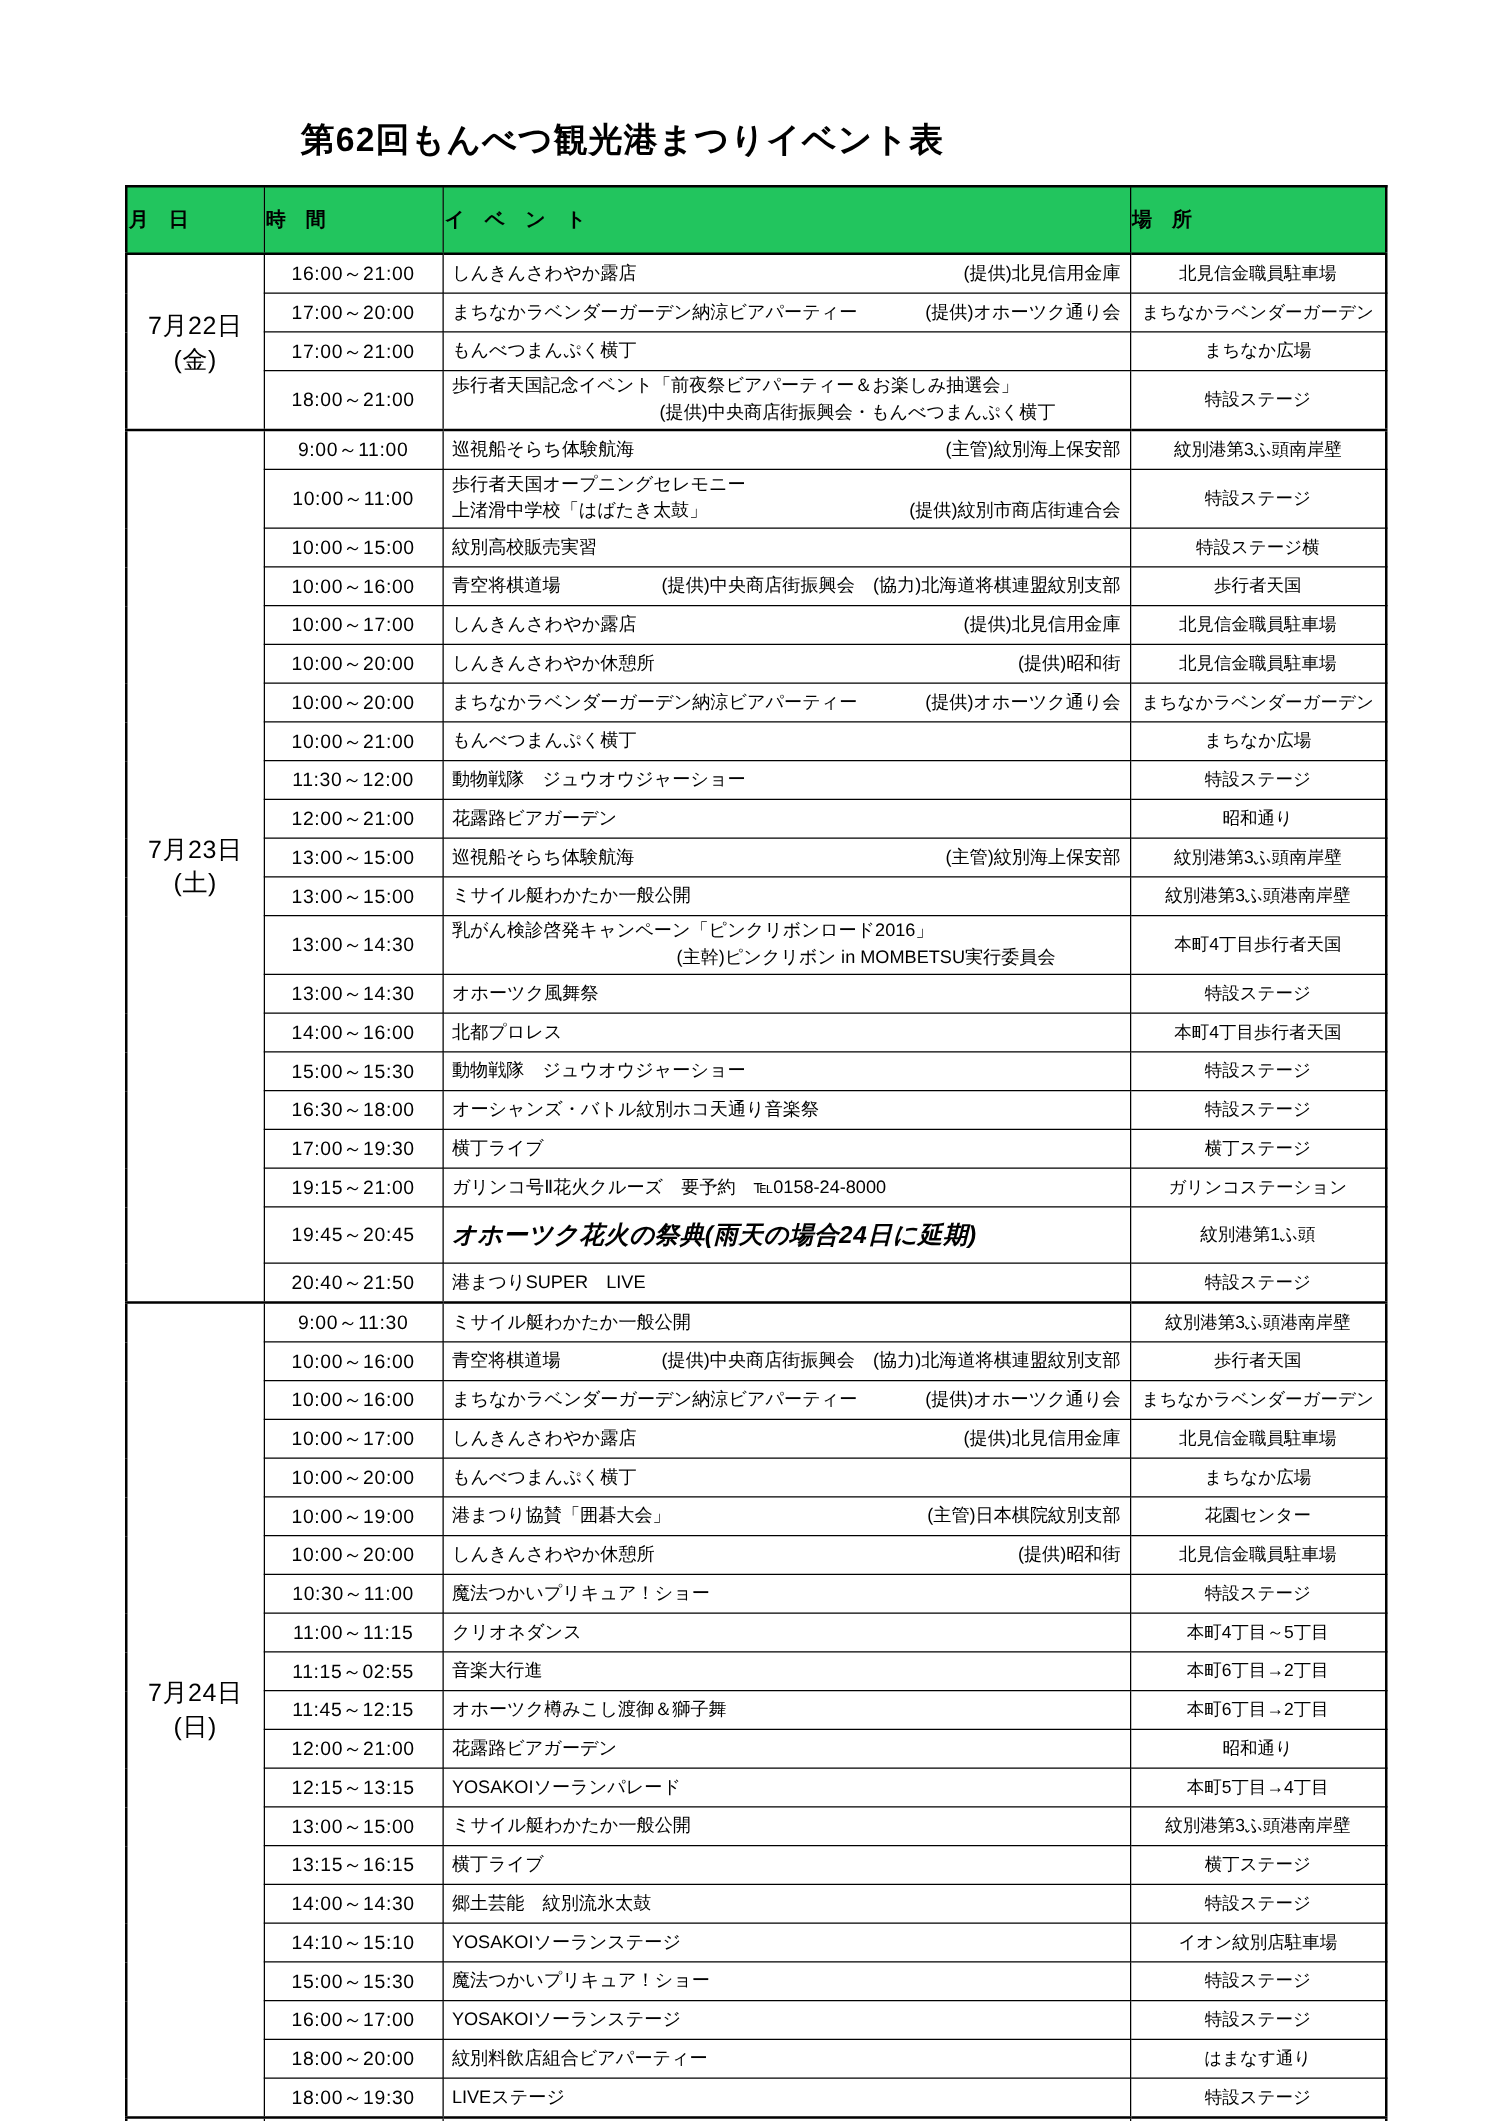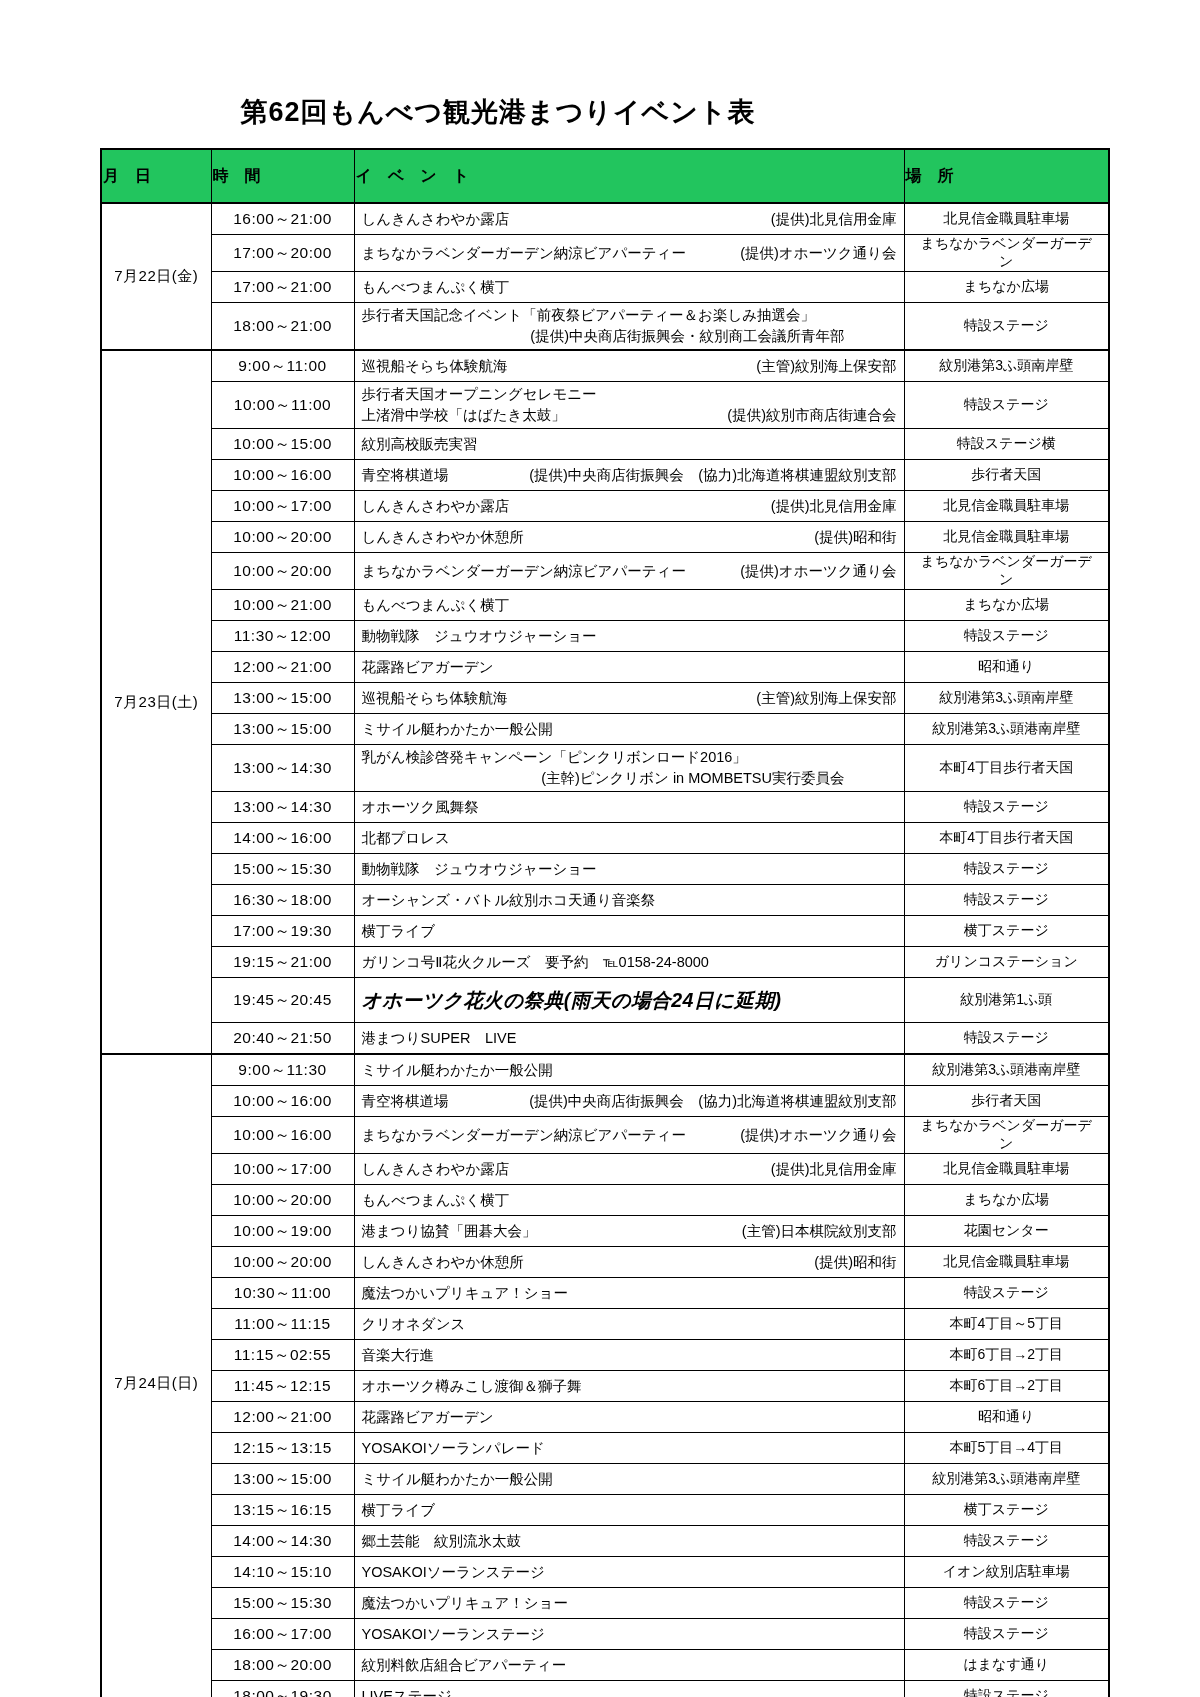--- a/index.html
+++ b/index.html
@@ -23,24 +23,24 @@
   col.c-place { width:205px; }
   th {
     height:50px; font-size:16px; font-weight:bold; text-align:left;
     border:1px solid #000; border-bottom:2px solid #000; background:#22c55e;
   }
   td {
     border:1px solid #000; vertical-align:middle; font-size:14px;
     background:#fff;
   }
   tr.section-start td { border-top:2px solid #000; }
-  td.date-cell  { text-align:center; font-size:15px; letter-spacing:0.5px; }
+  td.date-cell  { text-align:center; font-size:20px; letter-spacing:0.5px; }
   td.time-cell  { text-align:center; font-size:15.5px; white-space:nowrap; letter-spacing:0.5px; height:28px; }
   td.event-cell { padding:2px 7px; }
-  td.place-cell { text-align:center; padding:0 12px; font-size:14px; }
+  td.place-cell { text-align:center; padding:0 0; font-size:14px; }
   .evline { display:flex; justify-content:space-between; align-items:baseline; line-height:21px; font-size:14.5px; }
   .evline .ev-left  { text-align:left; }
   .evline .ev-right { white-space:nowrap; padding-left:10px; }
   .evline.right-only { justify-content:flex-end; padding-right:52px; }
   td.ev-bold .evline { font-weight:bold; font-size:19.5px; line-height:40px; letter-spacing:0.5px;font-style:italic; }
 </style>
 </head>
 <body>
 
 <div class="page">
@@ -92,21 +92,21 @@
           </td>
           <td class="place-cell">まちなか広場</td>
         </tr>
         <tr>
           <td class="time-cell">18:00～21:00</td>
           <td class="event-cell">
             <div class="evline">
               <span class="ev-left">歩行者天国記念イベント「前夜祭ビアパーティー＆お楽しみ抽選会」</span>
             </div>
             <div class="evline right-only">
-              <span class="ev-right">(提供)中央商店街振興会・紋別商工会議所青年部</span>
+              <span class="ev-right">(提供)中央商店街振興会・もんべつまんぷく横丁</span>
             </div>
           </td>
           <td class="place-cell">特設ステージ</td>
         </tr>
         <tr class="section-start">
           <td class="date-cell" rowspan="21">7月23日(土)</td>
           <td class="time-cell">9:00～11:00</td>
           <td class="event-cell">
             <div class="evline">
               <span class="ev-left">巡視船そらち体験航海</span>

